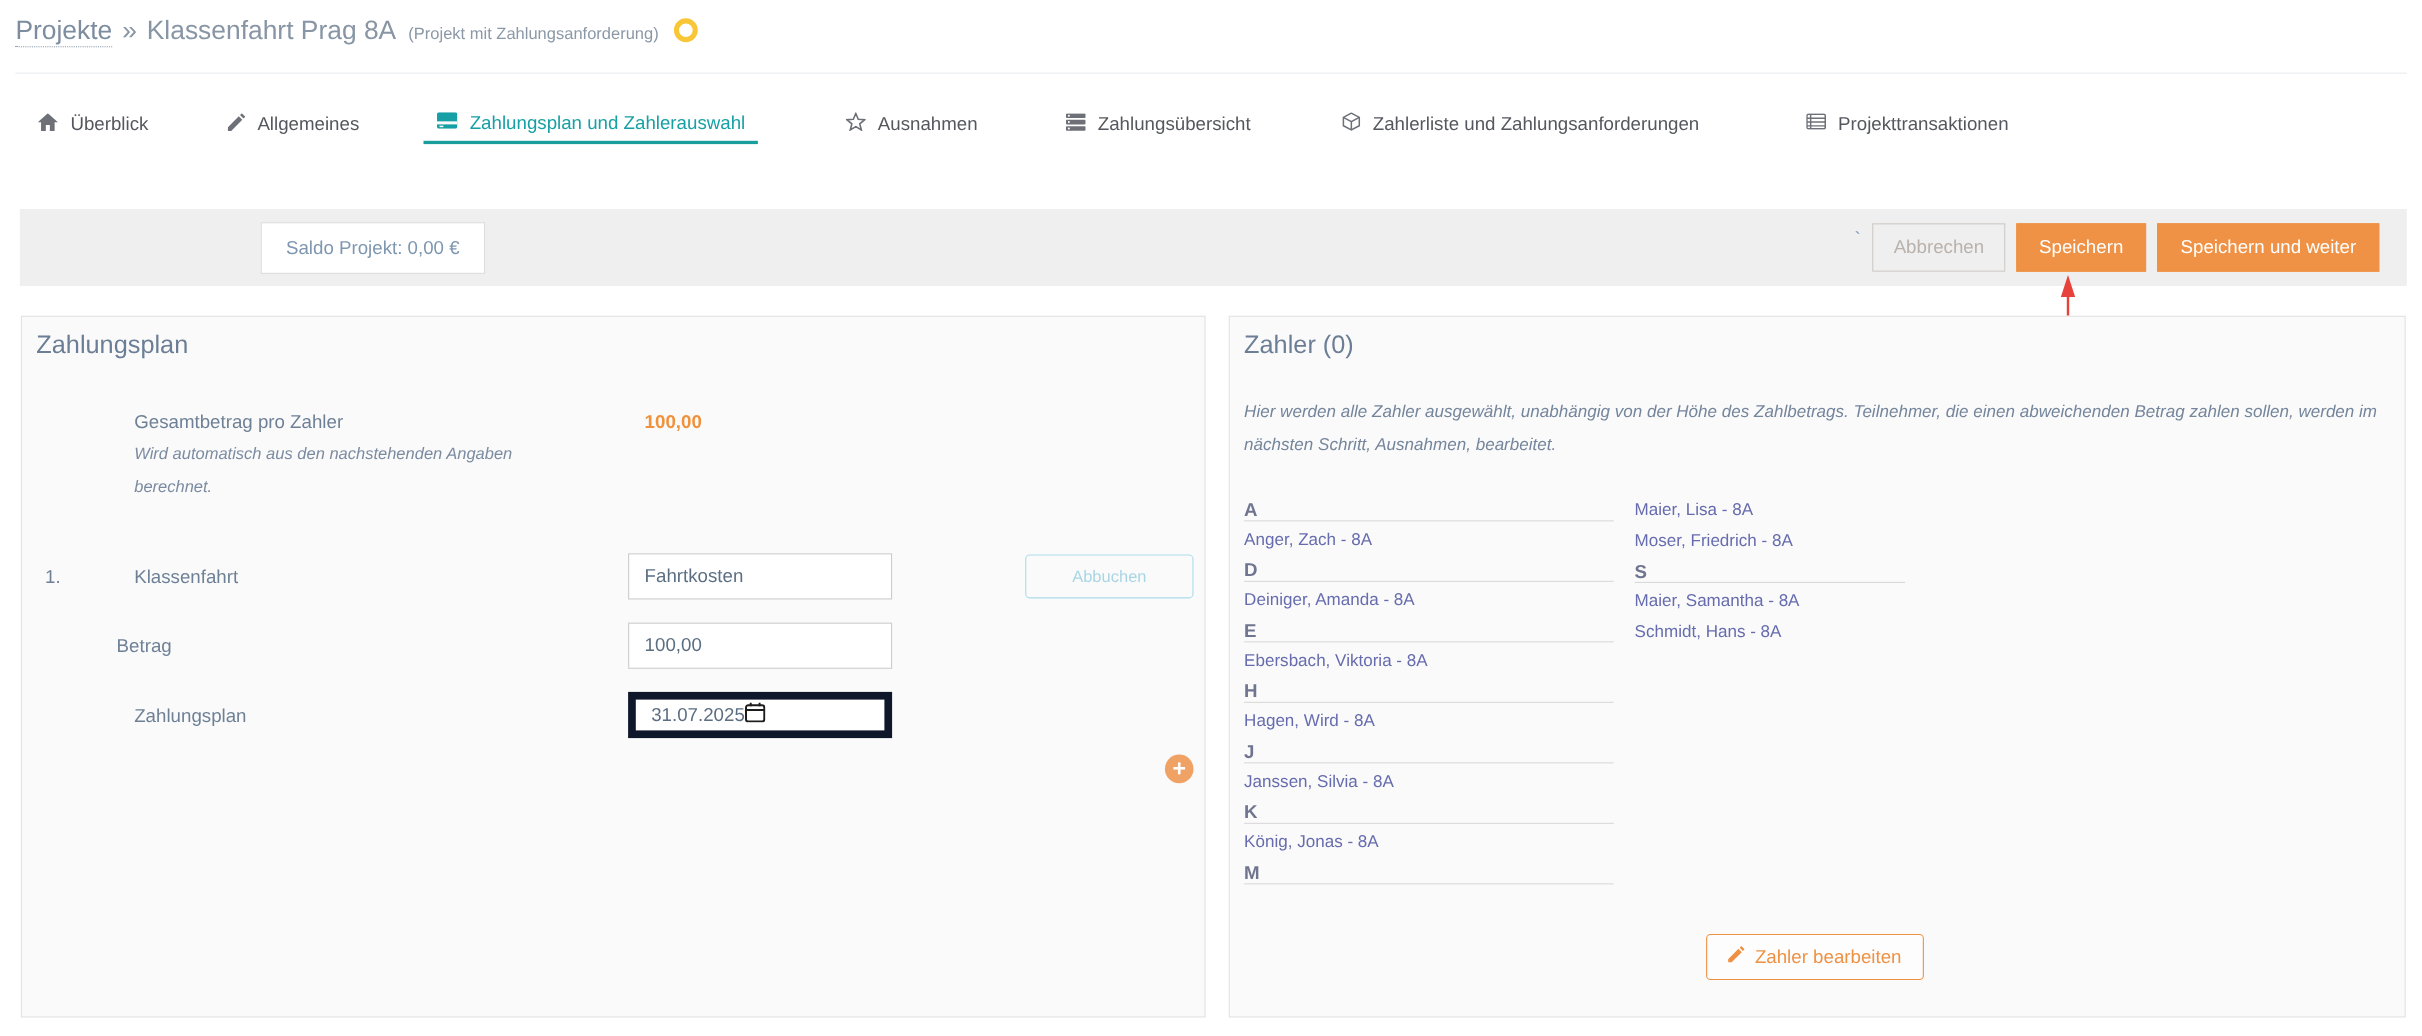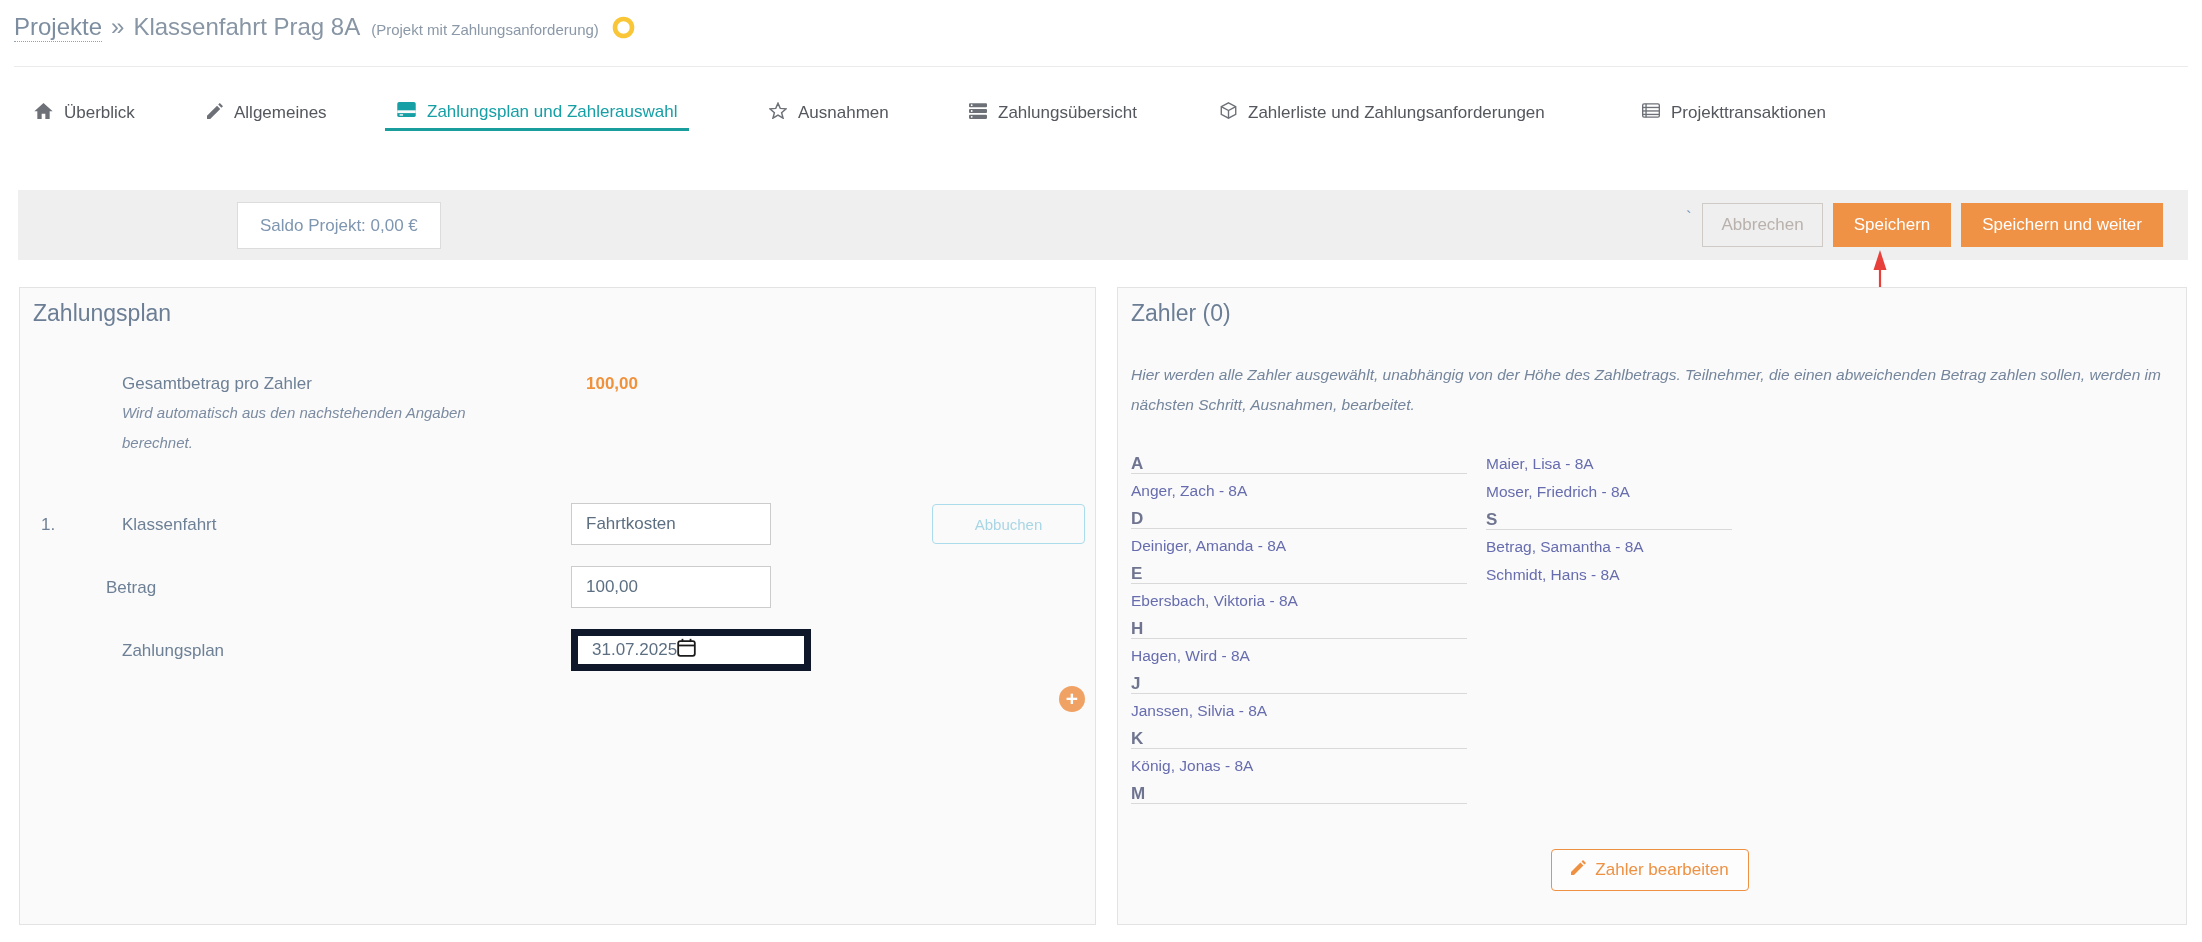--- a/index.html
+++ b/index.html
@@ -38,21 +38,21 @@
   
   .panel { position:absolute; top:287px; height:638px; background:#fafafa; border:1px solid #e3e3e3; }
   .panel-left  { left:19px;  width:1077px; }
   .panel-right { left:1117px; width:1070px; }
   .panel-title { position:absolute; left:13px; top:12px; font-size:23px; color:#6b7e95; }
 
   
   .lbl { position:absolute; font-size:17px; color:#6e8096; }
   .lp-total-value { position:absolute; left:566px; top:86px; font-size:17px; font-weight:bold; color:#f0913c; }
   .lp-hint { position:absolute; left:102px; top:110px; width:365px; font-size:15px; font-style:italic; color:#7b8ba1; line-height:30px; }
-  .inp { position:absolute; left:551px; width:200px; height:42px; background:#fff; border:1px solid #cccccc;
+  .inp { position:absolute; left:551px; width:240px; height:42px; background:#fff; border:1px solid #cccccc;
          font-size:17px; color:#5c6f82; padding:0 14px; font-family:inherit; }
   .fake-inp { position:absolute; left:551px; width:240px; height:42px; background:#fff; border:7px solid #0f172a;
               display:flex; align-items:center; padding:0 12px 0 14px; font-size:17px; color:#5c6f82; cursor:text; }
   .fake-inp svg { margin-left:auto; }
   .btn-abbuchen { position:absolute; left:912px; top:216px; width:153px; height:40px; border:1px solid #abdcec;
                   border-radius:4px; background:transparent; color:#a9d6e5; font-size:15px; font-family:inherit;
                   display:flex; align-items:center; justify-content:center; cursor:pointer; }
   .add-btn { position:absolute; left:1039px; top:398px; width:26px; height:26px; border-radius:50%;
              background:#f0a164; color:#fff; font-size:21px; font-weight:bold; line-height:24px;
              text-align:center; cursor:pointer; border:none; }
@@ -205,21 +205,21 @@
       <div class="pl-name">Janssen, Silvia - 8A</div>
       <div class="pl-letter">K</div>
       <div class="pl-name">König, Jonas - 8A</div>
       <div class="pl-letter">M</div>
     </div>
 
     <div class="pl-col pl-col2">
       <div class="pl-name">Maier, Lisa - 8A</div>
       <div class="pl-name">Moser, Friedrich - 8A</div>
       <div class="pl-letter">S</div>
-      <div class="pl-name">Betrag, Samantha - 8A</div>
+      <div class="pl-name">Maier, Samantha - 8A</div>
       <div class="pl-name">Schmidt, Hans - 8A</div>
     </div>
 
     <button class="btn-edit-payers">
       <span><svg width="15" height="15" viewBox="0 0 14 14">
             <path d="M0 11.2 L8.8 2.4 L11.6 5.2 L2.8 14 L0 14 Z M9.8 1.4 L11.2 0 L14 2.8 L12.6 4.2 Z" fill="#ee9143"></path>
           </svg></span>
       <span>Zahler bearbeiten</span>
     </button>
   </div>

